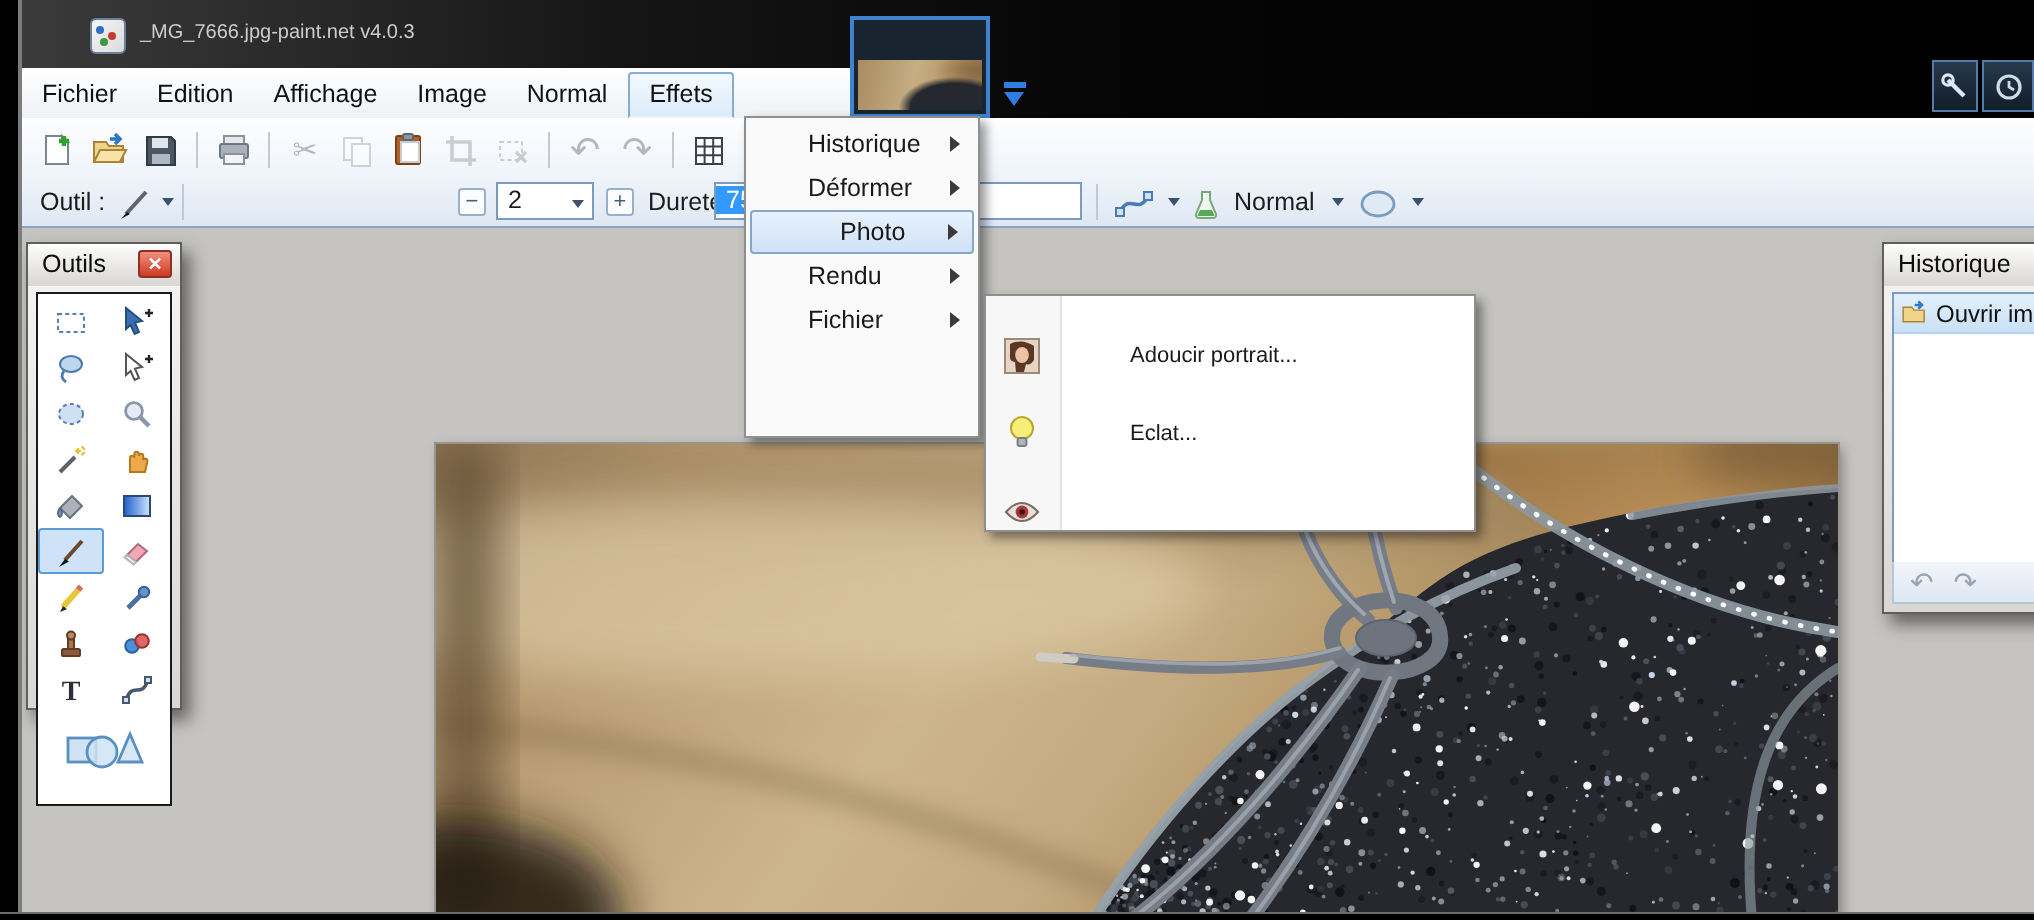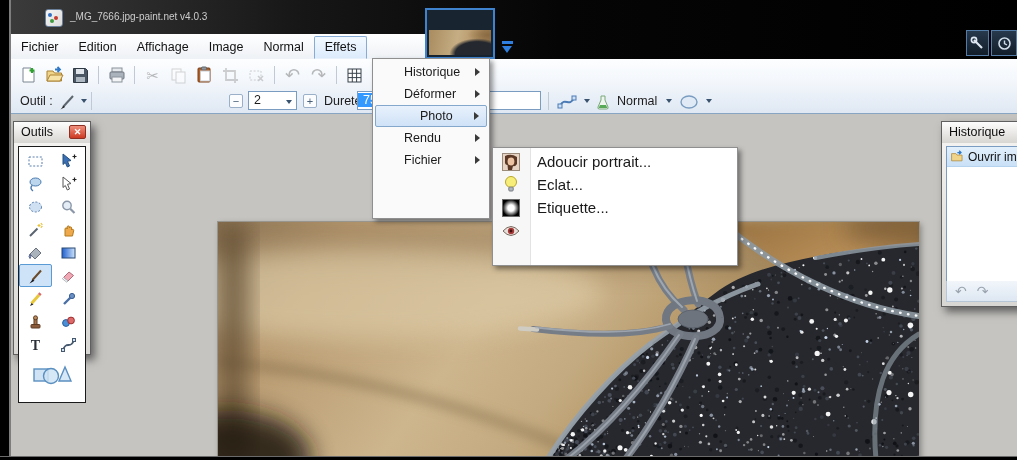--- a/index.html
+++ b/index.html
@@ -93,21 +93,21 @@
   .emi{position:relative;height:22px;line-height:22px;font-size:12.5px;color:#1a1a1a;
     padding-left:29px;margin:0 2px;}
   .emi.active{border:1px solid #84a7cc;border-radius:2px;line-height:20px;height:20px;
     background:linear-gradient(#e8f1fc,#cfe2f7);padding-left:44px;}
   .subarrow{position:absolute;right:7px;top:7px;width:0;height:0;
     border-top:4px solid transparent;border-bottom:4px solid transparent;border-left:5px solid #3a3a3a;}
   #photo-submenu{left:492px;top:147px;width:246px;height:119px;background:#fff;
     border:1px solid #8f8f8f;box-shadow:3px 3px 5px rgba(0,0,0,.42);z-index:21;padding-top:2px;box-sizing:border-box;}
   #photo-submenu .gutter{position:absolute;left:0;top:0;width:37px;height:100%;
     background:#f7f7f7;border-right:1px solid #e3e3e3;}
-  .smi{position:relative;height:23px;display:flex;align-items:center;margin:0 2px;font-size:15px;color:#1a1a1a;}
+  .smi{position:relative;height:23px;display:flex;align-items:center;margin:16px 2px;font-size:11px;color:#1a1a1a;gap:28px;}
   .smi .ic{width:20px;height:20px;margin-left:6px;display:flex;align-items:center;justify-content:center;}
   .smi .lbl{margin-left:16px;}
   .smi.hl{border:1px solid #84b4e8;border-radius:2px;background:#d9eafc;height:21px;}
 </style>
 </head>
 <body>
 
 <div class="abs" id="titleband">
   <div class="abs" id="app-icon">
     <span class="d1"></span>
@@ -1390,26 +1390,20 @@
     <span class="ic">
       <svg width="14" height="19" viewBox="0 0 14 19">
           <circle cx="7" cy="7" r="5.5" fill="#f7ee7a" stroke="#b8a62a"></circle>
           <rect x="4.8" y="12" width="4.4" height="4" rx="1" fill="#b0b6bc" stroke="#787e84"></rect>
         </svg>
     </span>
     <span class="lbl">Eclat...</span>
   </div>
   <div class="smi">
     <span class="ic">
-      <span style="width:16px;height:16px;border:1px solid #6a6a6a;background:radial-gradient(circle at 50% 50%, #ffffff 0%, #ffffff 28%, #000000 75%);display:inline-block;"></span>
-    </span>
-    <span class="lbl">Etiquette...</span>
-  </div>
-  <div class="smi">
-    <span class="ic">
       <svg width="18" height="12" viewBox="0 0 18 12">
           <path d="M1,6 Q9,-3 17,6 Q9,15 1,6 Z" fill="#e8e0da" stroke="#7a6a60"></path>
           <circle cx="9" cy="6" r="3.2" fill="#a83838"></circle>
           <circle cx="9" cy="6" r="1.4" fill="#401414"></circle>
         </svg>
     </span>
   </div>
 </div>
 
 </body></html>

